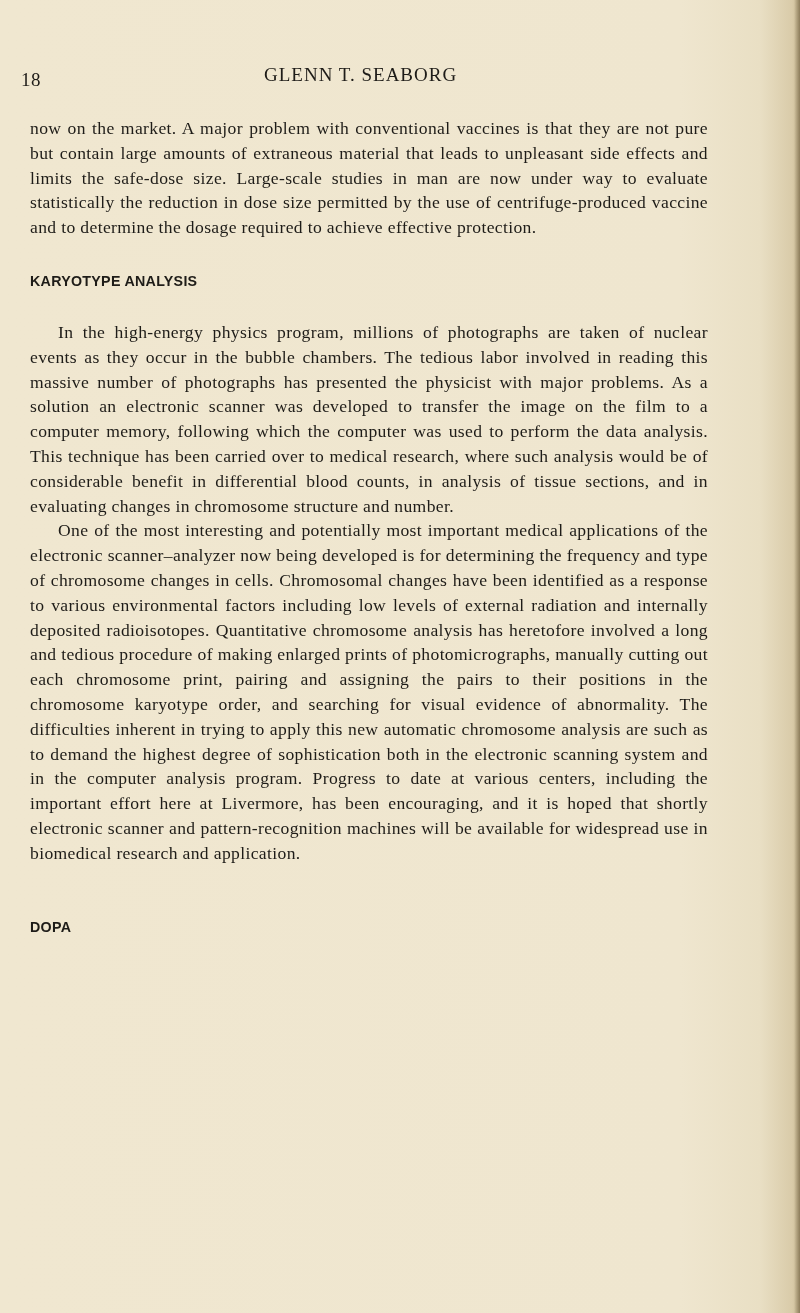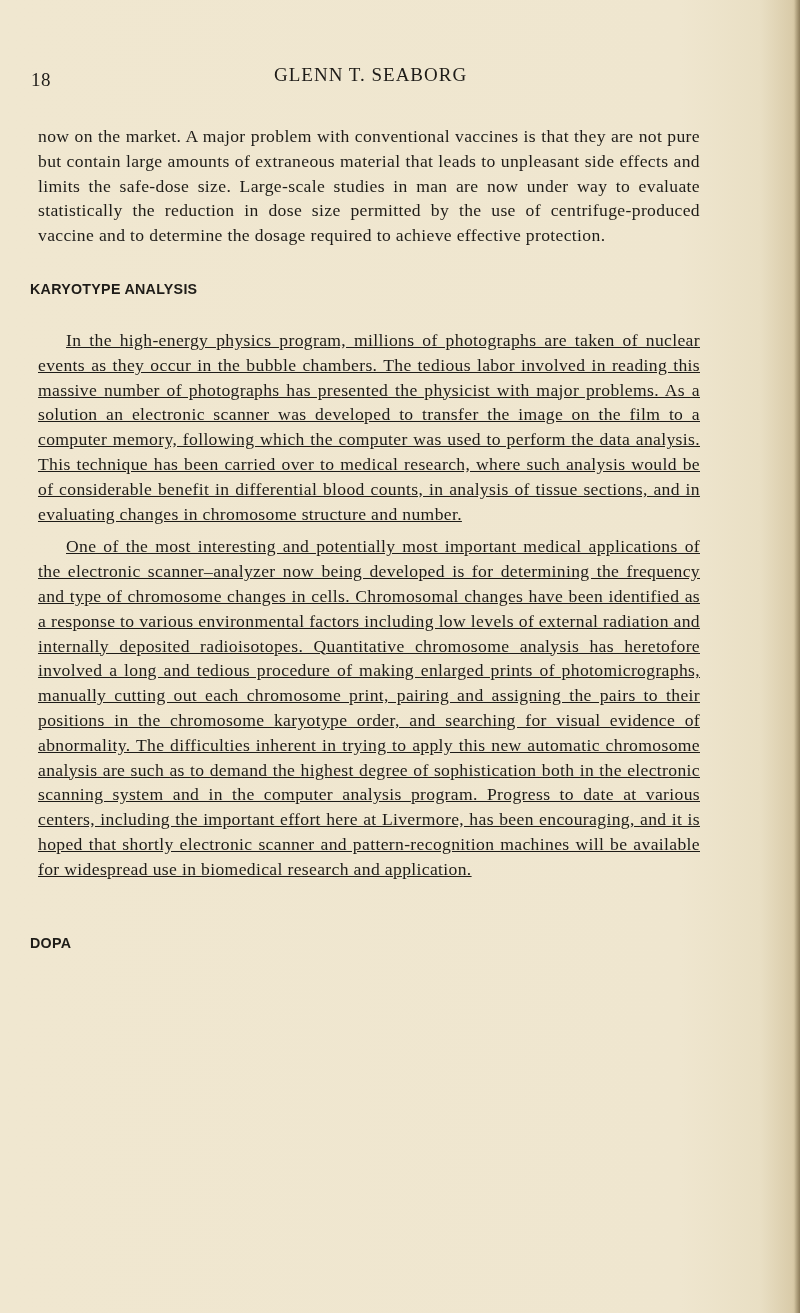--- a/index.html
+++ b/index.html
@@ -19,21 +19,21 @@
     }
     .edge-shadow {
       position: absolute;
       top: 0; right: 0;
       width: 6px; height: 1313px;
       background: linear-gradient(90deg, rgba(120,100,60,0) 0%, rgba(90,75,45,0.55) 100%);
     }
     .running-head {
       position: absolute;
       top: 64px;
-      left: 30px;
+      left: 20px;
       width: 680px;
       height: 30px;
     }
     .page-number {
       position: absolute;
       left: 1px;
       top: 5px;
       font-size: 19px;
       letter-spacing: 0.5px;
     }
@@ -48,24 +48,24 @@
       position: absolute;
       left: 30px;
       top: 116px;
       width: 678px;
     }
     .para {
       font-size: 17.6px;
       line-height: 24.8px;
       text-align: justify;
       letter-spacing: 0.35px;
-      margin: 8px;
+      margin: 0;
       font-stretch: condensed;
     }
-    .indent { text-indent: 28px; text-decoration: underline; }
+    .indent { text-indent: 28px; }
     .heading {
       font-family: "Liberation Sans", "DejaVu Sans", sans-serif;
       font-weight: bold;
       font-size: 15.5px;
       letter-spacing: 0.3px;
       margin: 0;
       transform: scaleX(0.92);
       transform-origin: left center;
     }
     .h1 { margin-top: 32px; margin-bottom: 30px; }

